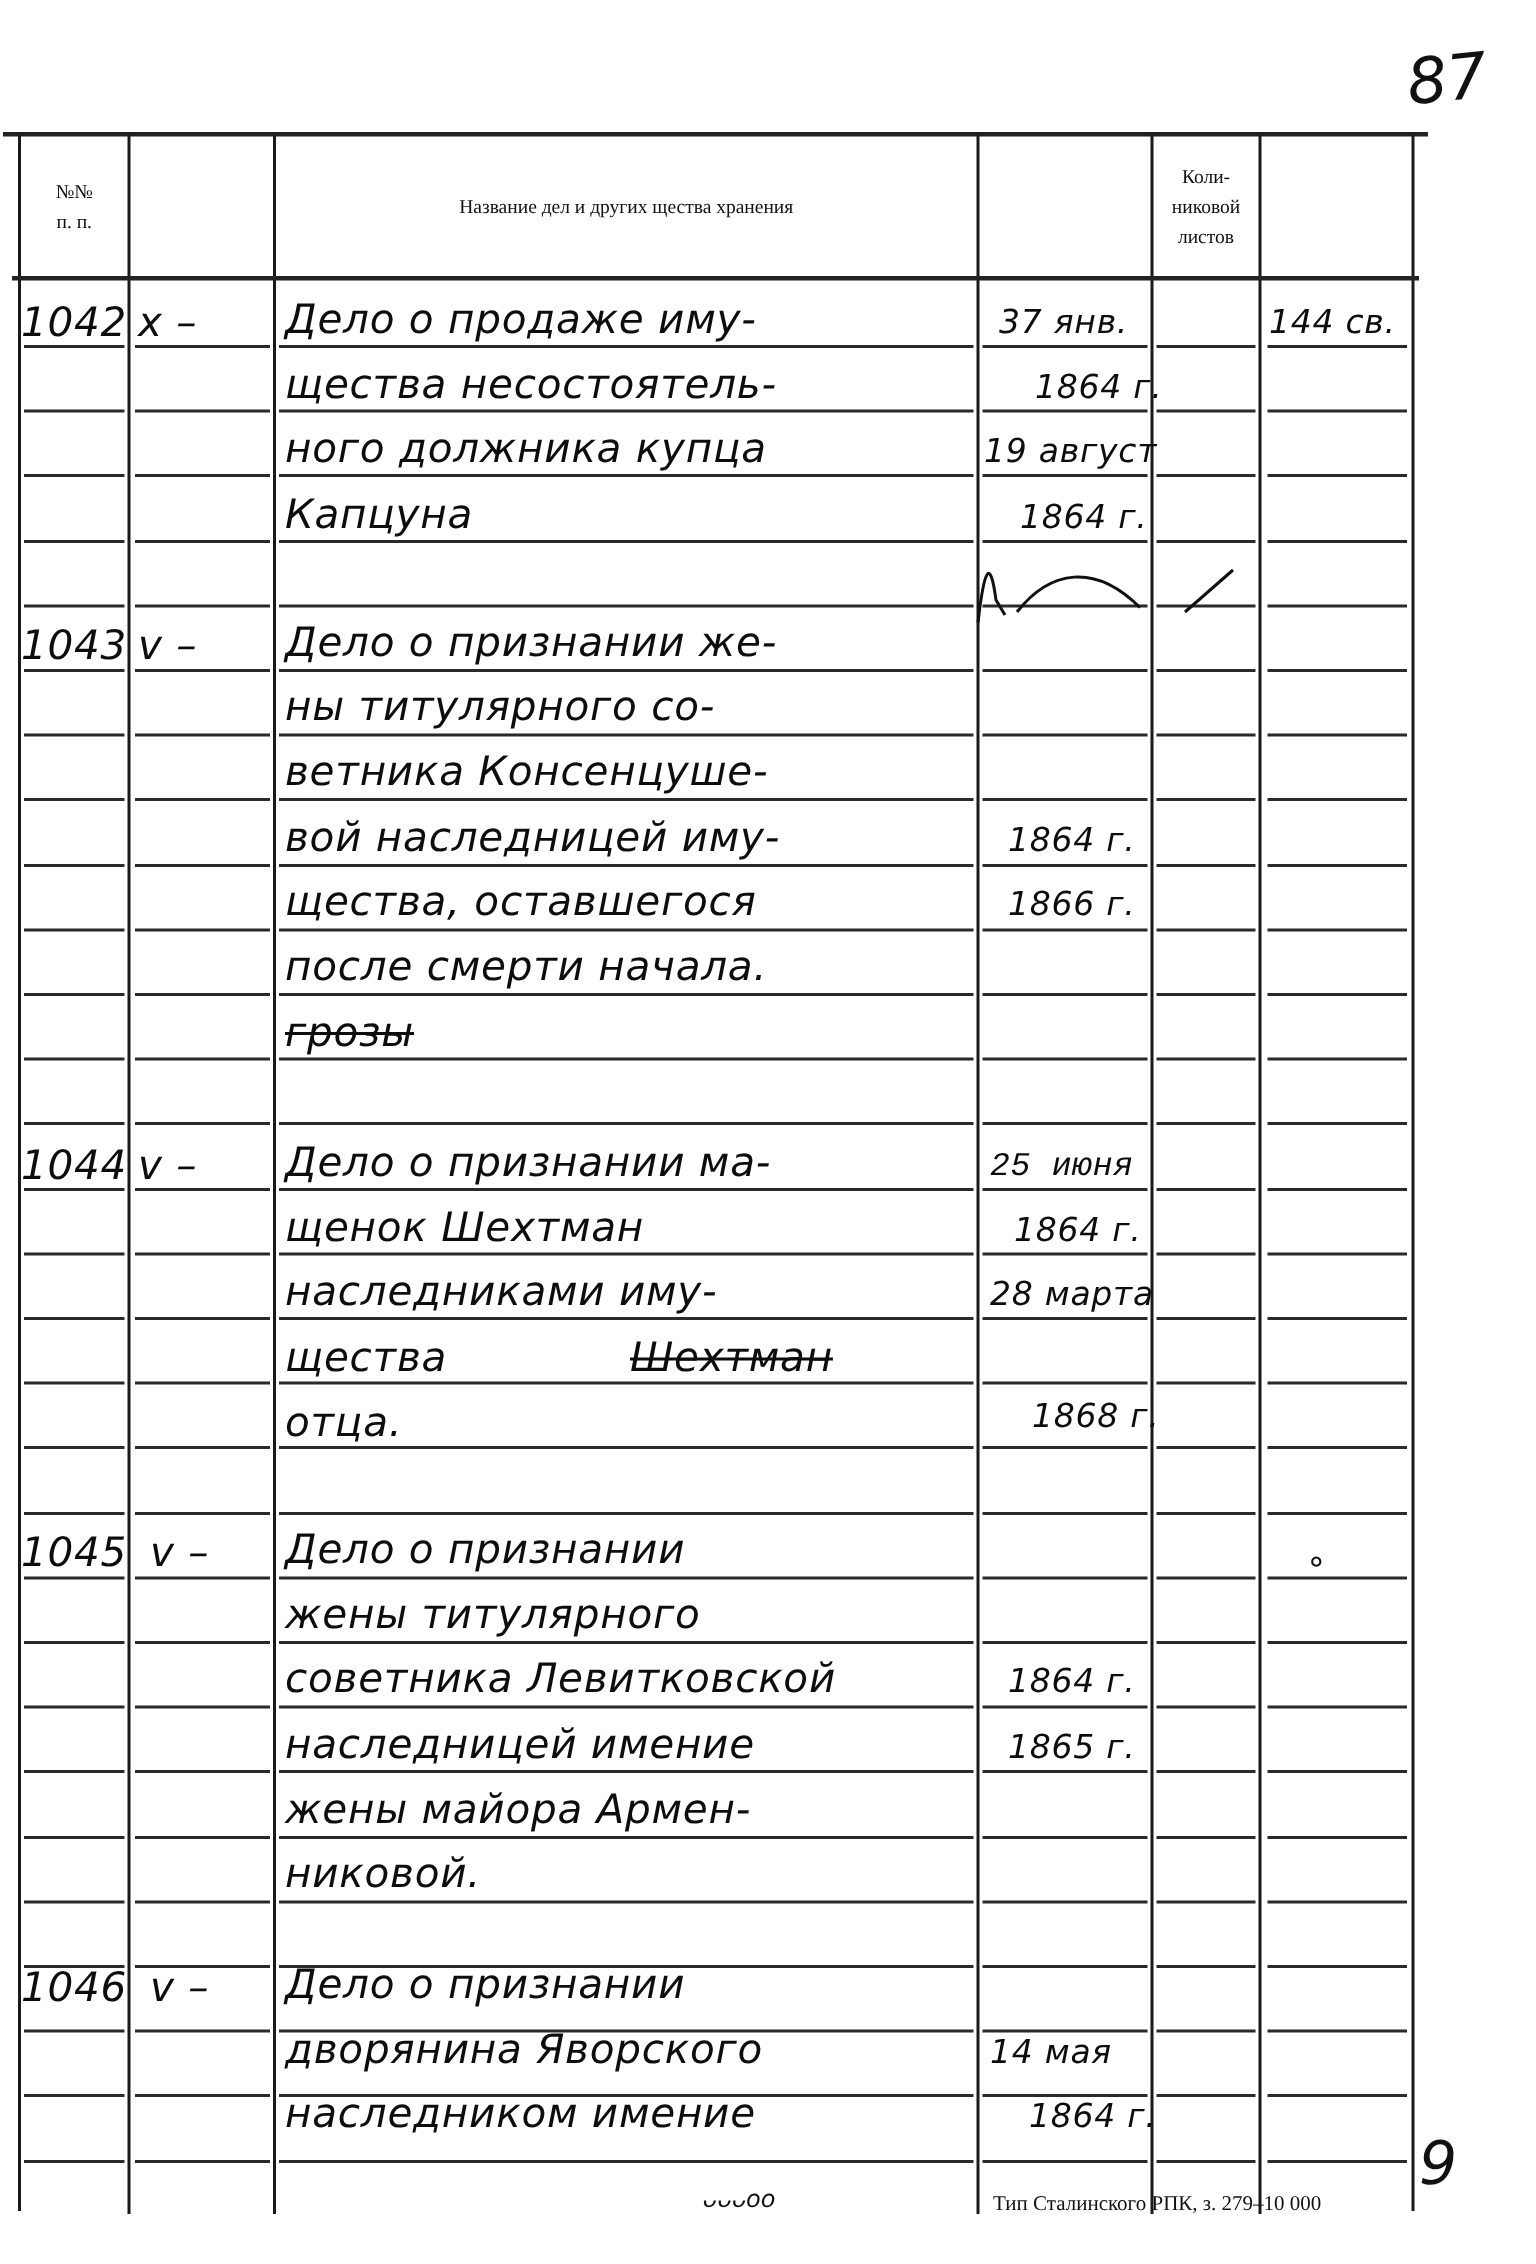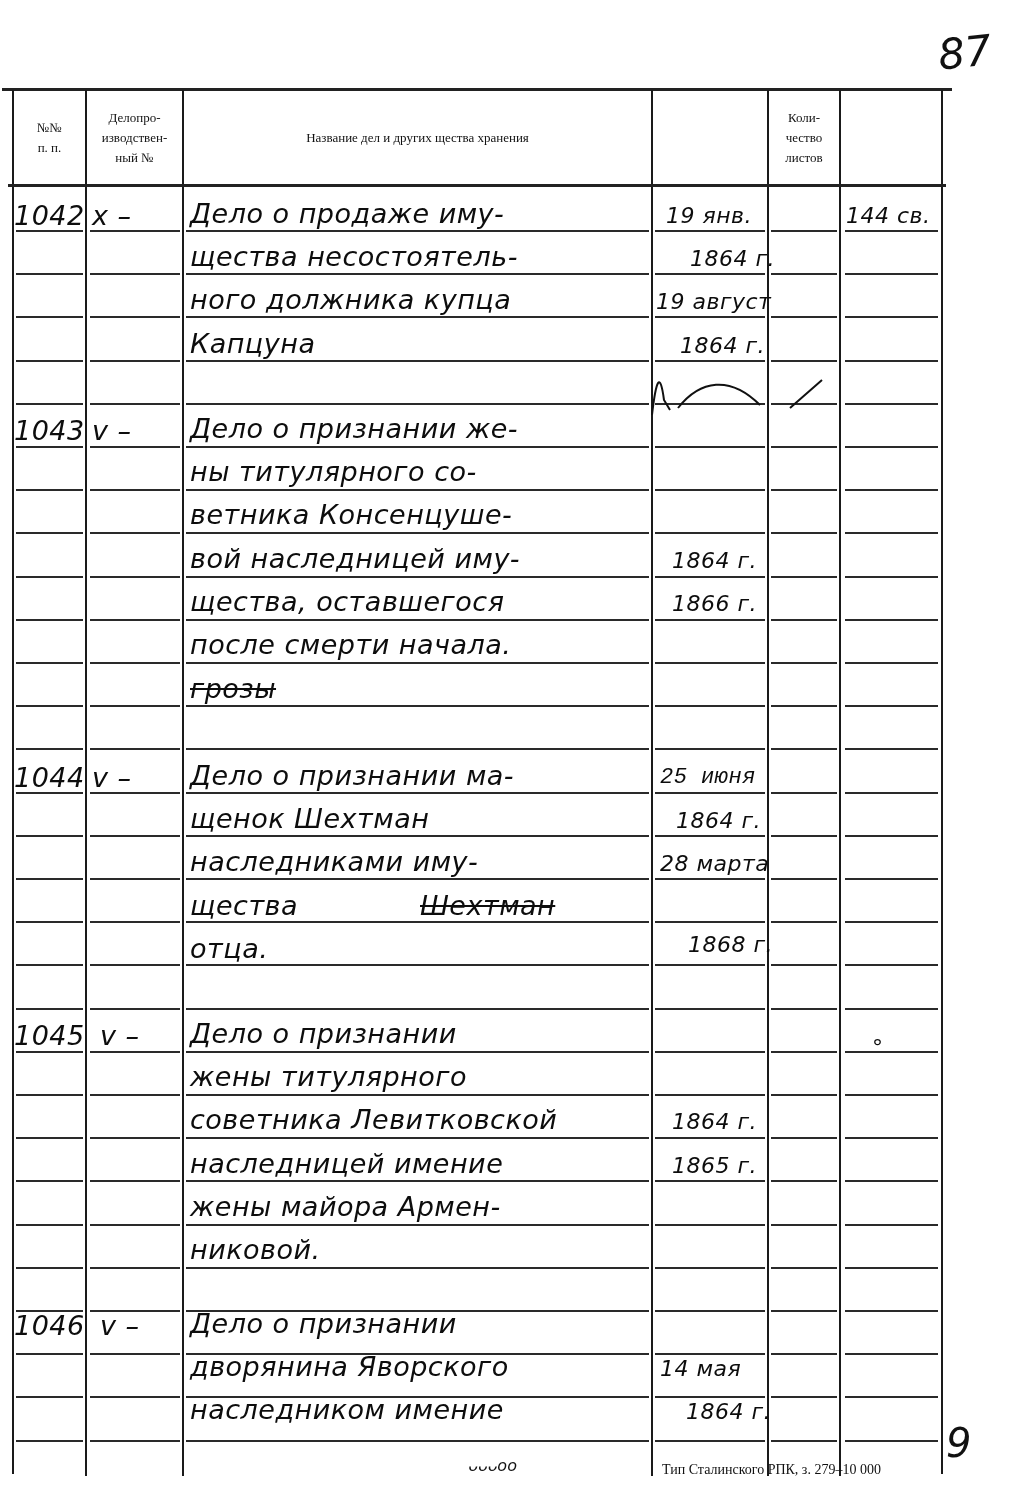--- a/index.html
+++ b/index.html
@@ -37,26 +37,23 @@
 <div class="vline" style="left:85px;height:1386px;"></div>
 <div class="vline" style="left:182px;height:1386px;"></div>
 <div class="vline" style="left:651px;height:1386px;"></div>
 <div class="vline" style="left:767px;height:1386px;"></div>
 <div class="vline" style="left:839px;height:1386px;"></div>
 <div class="vline" style="left:941px;height:1384px;"></div>
 
 <div class="header" style="left:0;width:945px;">
   <div class="hcell" style="left:14px;width:71px;">№№
 п. п.</div>
-  <div class="hcell" style="left:87px;width:95px;">Делопро-
-изводствен-
-ный №</div>
   <div class="hcell" style="left:184px;width:467px;">Название дел и других щества хранения</div>
   <div class="hcell" style="left:769px;width:70px;">Коли-
-чество
+никовой
 листов</div>
 </div>
 <div class="header-rule"></div>
 
 <div id="rules">
     <div class="rl" style="left: 16px; width: 67px; top: 230px;"></div>
     <div class="rl" style="left: 90px; width: 90px; top: 230px;"></div>
     <div class="rl" style="left: 186px; width: 463px; top: 230px;"></div>
     <div class="rl" style="left: 655px; width: 110px; top: 230px;"></div>
     <div class="rl" style="left: 771px; width: 66px; top: 230px;"></div>
@@ -231,21 +228,21 @@
     <div class="rl" style="left: 845px; width: 93px; top: 1440px;"></div>
   </div>
 
 <div>
   <div class="hw" style="left:14px;top:200px;">1042</div>
   <div class="hw" style="left:92px;top:200px;">х –</div>
   <div class="hw" style="left:190px;top:198px;">Дело о продаже иму-</div>
   <div class="hw" style="left:190px;top:241px;">щества несостоятель-</div>
   <div class="hw" style="left:190px;top:284px;">ного должника купца</div>
   <div class="hw" style="left:190px;top:328px;">Капцуна</div>
-  <div class="hw small" style="left:666px;top:203px;">19 янв.</div>
+  <div class="hw small" style="left:666px;top:203px;">37 янв.</div>
   <div class="hw small" style="left:690px;top:246px;">1864 г.</div>
   <div class="hw small" style="left:656px;top:289px;">19 август</div>
   <div class="hw small" style="left:680px;top:333px;">1864 г.</div>
   <div class="hw small" style="left:846px;top:203px;">144 св.</div>
   <svg class="scribble" width="180" height="60" viewBox="0 0 180 60">
     <path d="M2 55 C6 20 10 10 14 40 L20 50 M28 48 C50 20 80 15 110 45 M140 48 L172 20" stroke="#111" stroke-width="2" fill="none"></path>
   </svg>
 </div>
 
 <div>

